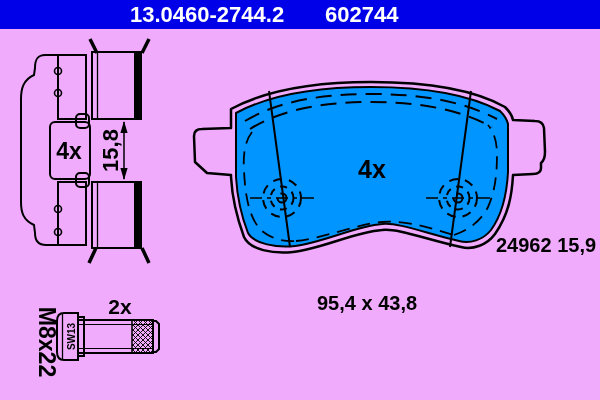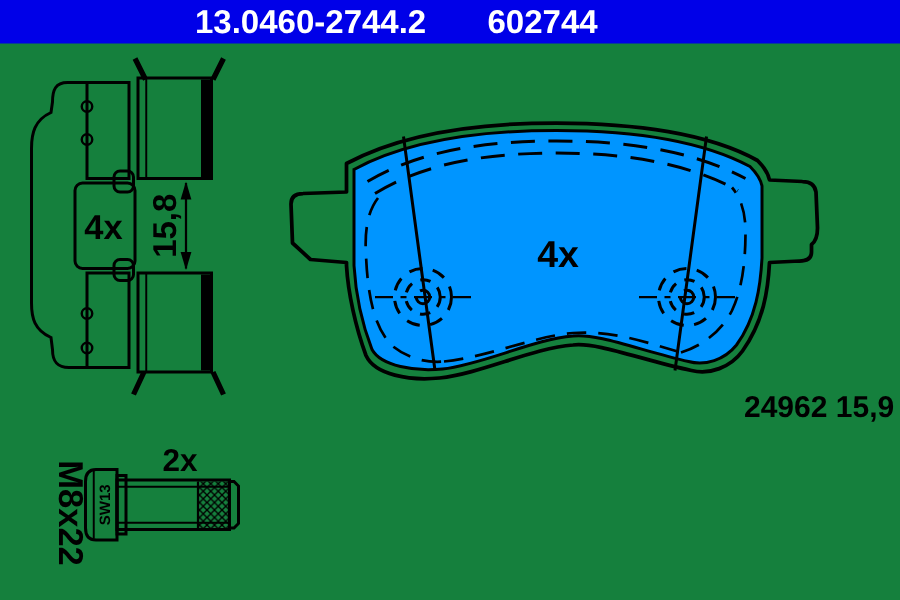--- a/index.html
+++ b/index.html
@@ -1,21 +1,21 @@
 <!DOCTYPE html>
 <html><head>
 <meta charset="utf-8">
 <style>
   html,body{margin:0;padding:0;background:#fff;}
-  .stage{position:relative;width:600px;height:400px;background:#15803d;overflow:hidden;
+  .stage{position:relative;width:600px;height:400px;background:#f0abfc;overflow:hidden;
          font-family:"Liberation Sans",sans-serif;}
   .header{position:absolute;left:0;top:0;width:600px;height:29px;}
   .header .pn{position:absolute;left:130px;top:2px;font-size:22px;font-weight:bold;color:#fff;}
   .header .ref{position:absolute;left:325px;top:2px;font-size:22px;font-weight:bold;color:#fff;text-align:right;}
-  .lbl{position:absolute;font-weight:bold;color:#000;white-space:nowrap;margin-top:27px;}
+  .lbl{position:absolute;font-weight:bold;color:#000;white-space:nowrap;}
   svg{position:absolute;overflow:visible;}
   svg text{font-family:"Liberation Sans",sans-serif;font-weight:bold;fill:#000;}
   .ln{fill:none;stroke:#000;}
 </style>
 </head>
 <body>
 
 <div class="stage">
 
   <div class="header" id="hdr" style="background: rgb(0, 0, 232);">
@@ -85,20 +85,21 @@
       <circle class="ln" cx="273" cy="120" r="19" stroke-width="2" stroke-dasharray="9,7"></circle>
       <circle class="ln" cx="273" cy="120" r="11.5" stroke-width="2" stroke-dasharray="7,6"></circle>
       <circle class="ln" cx="273" cy="120" r="4.5" stroke-width="2" stroke-dasharray="14,5"></circle>
       <line class="ln" x1="241" y1="120" x2="305" y2="120" stroke-width="1.5" stroke-dasharray="12,5,4,5"></line>
     </g>
     <text x="187" y="100" font-size="25" text-anchor="middle">4x</text>
   </svg>
 
   <div class="lbl" style="left:496px;top:234px;font-size:20px;">24962 15,9</div>
 
+  <div class="lbl" style="left:317px;top:292px;font-size:20px;">95,4 x 43,8</div>
 
   <svg style="left:28px;top:290px" width="140" height="100" viewBox="0 0 140 100">
     <text transform="translate(19,52) rotate(90)" font-size="23" text-anchor="middle" dominant-baseline="central">M8x22</text>
     <text x="92" y="24" font-size="21" text-anchor="middle">2x</text>
 
     <rect class="ln" x="50" y="30" width="75" height="33" stroke-width="2" fill="#fff"></rect>
     <path class="ln" stroke-width="1.2" d="M50,34.5 L125,34.5 M50,58.5 L125,58.5"></path>
 
     <defs>
       <pattern id="thr" width="5" height="5" patternUnits="userSpaceOnUse">

